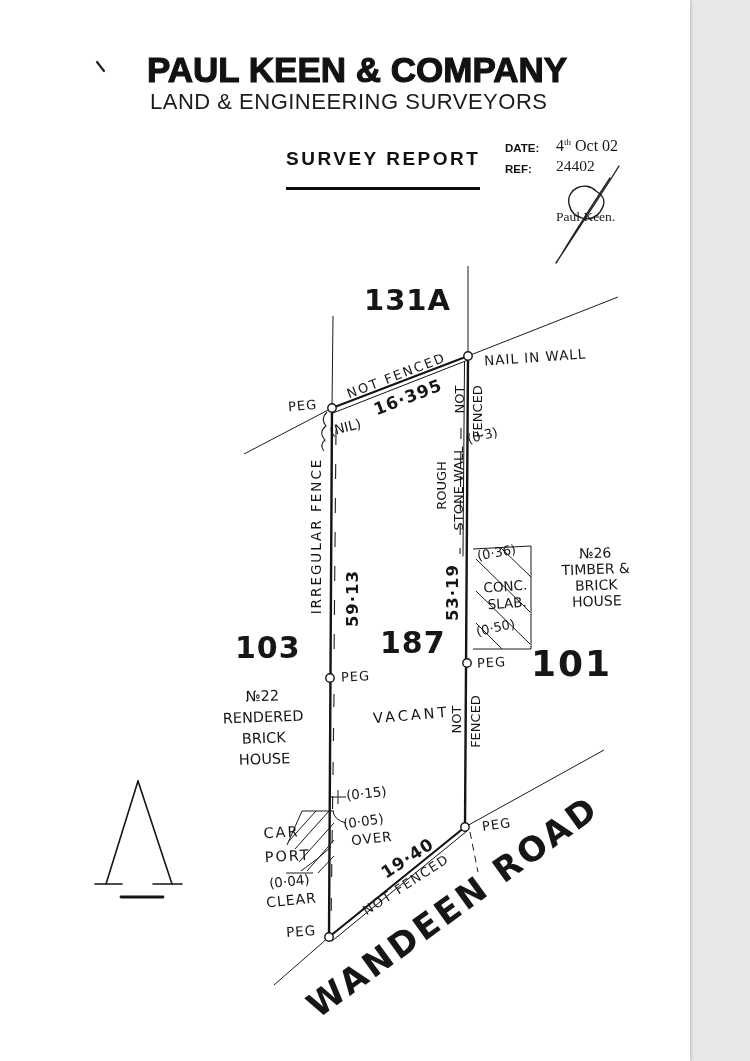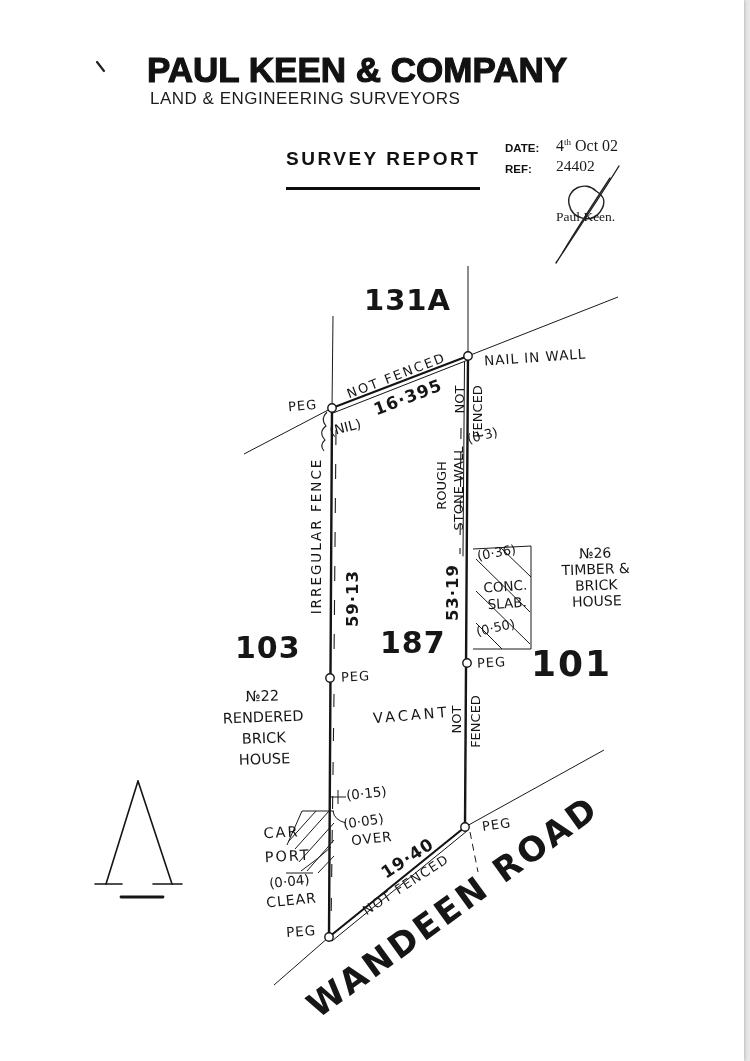--- a/index.html
+++ b/index.html
@@ -1,17 +1,17 @@
 <!DOCTYPE html>
 <html><head>
 <meta charset="utf-8">
 <style>
   html,body{margin:0;padding:0;background:#e8e8e8;}
   .page{
-    position:relative;width:744px;height:1061px;background:#ffffff;
+    position:relative;width:690px;height:1061px;background:#ffffff;
     overflow:hidden;font-family:"Liberation Sans",sans-serif;color:#1a1a1a;
     box-shadow:0 0 4px rgba(0,0,0,.3);
   }
   .abs{position:absolute;white-space:nowrap;}
   .hw{font-family:"DejaVu Sans",sans-serif;color:#161616;}
   .hd{font-family:"Liberation Sans",sans-serif;color:#121212;}
   .serif{font-family:"Liberation Serif","DejaVu Serif",serif;}
   .b{font-weight:bold;}
   .ctr{text-align:center;}
   .blk span{display:block;}
@@ -99,21 +99,21 @@
     </g>
 
     <g stroke="#222" stroke-width="1.4" fill="none" stroke-linecap="round">
       <path d="M556,263 C572,238 596,203 619,166"></path>
       <path d="M563,252 C577,229 593,204 610,178"></path>
       <path d="M596,191 C585,180 566,189 569,204 C572,219 591,224 600,212 C607,202 604,196 596,191"></path>
     </g>
   </svg>
 
   <div class="abs hd b" style="left:147px;top:50px;font-size:35px;-webkit-text-stroke:1.1px #111;">PAUL KEEN &amp; COMPANY</div>
-  <div class="abs hd" style="left:150px;top:89px;font-size:17px;letter-spacing:.5px;color:#1c1c1c;">LAND &amp; ENGINEERING SURVEYORS</div>
+  <div class="abs hd" style="left:150px;top:89px;font-size:22px;letter-spacing:.5px;color:#1c1c1c;">LAND &amp; ENGINEERING SURVEYORS</div>
 
 
 
   <div class="abs hd b" style="left:286px;top:148px;font-size:19px;letter-spacing:2.5px;border-bottom:3px solid #0d0d0d;padding-bottom:17px;">SURVEY REPORT</div>
 
   <div class="abs hd b" style="left:505px;top:142px;font-size:11.5px;">DATE:</div>
   <div class="abs serif" style="left:556px;top:137px;font-size:16px;text-align:center;">
     <span>4</span><sup style="font-size:9px;">th</sup><span> Oct 02</span>
   </div>
   <div class="abs hd b" style="left:505px;top:163px;font-size:11.5px;">REF:</div>

